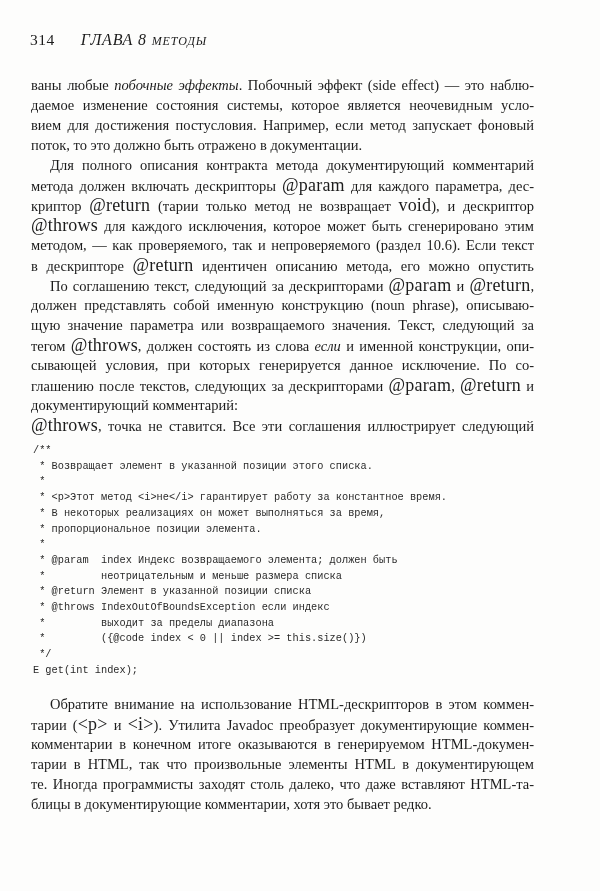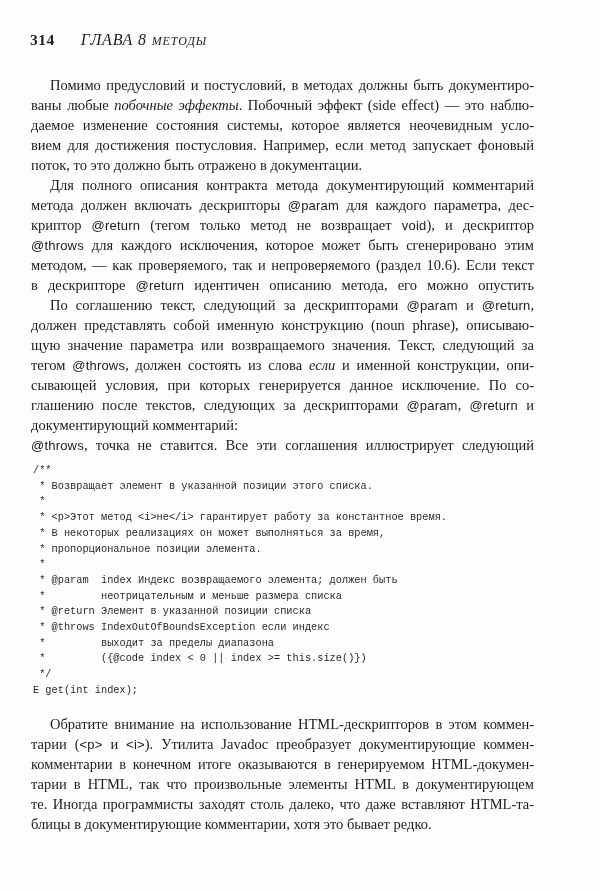--- a/index.html
+++ b/index.html
@@ -19,21 +19,21 @@
     font-family: "Liberation Serif", serif;
   }
   
   .running-header {
     padding: 31px 0 0 30px;
     display: flex;
     align-items: baseline;
     height: 15px;
   }
   .pageno {
-    font-weight: bold;
+    font-weight: normal;
     font-size: 15.5px;
     letter-spacing: 0.5px;
   }
   .running-head-chapter {
     font-style: italic;
     font-size: 16px;
     letter-spacing: 0.8px;
     margin-left: 26px;
   }
   .running-head-section {
@@ -54,22 +54,22 @@
   .line {
     text-align: justify;
     text-align-last: justify;
     height: 20px;
     overflow: hidden;
   }
   .line.first { text-indent: 19px; }
   .line.last  { text-align-last: left; }
   .em { font-style: italic; }
   .icode {
-    font-family: Liberation Sans, sans-serif;
-    font-size: 13px;
+    font-family: Liberation Serif, serif;
+    font-size: 18px;
     letter-spacing: 0.2px;
   }
   .codeblock {
     font-family: "Liberation Mono", "DejaVu Sans Mono", monospace;
     font-size: 10.3px;
     line-height: 15.7px;
     color: #2a2a2a;
     margin: 8px 0 15px 2px;
     white-space: pre;
   }
@@ -78,30 +78,29 @@
 <body>
 
 <div class="page">
   <header class="running-header">
     <span class="pageno">314</span>
     <span class="running-head-chapter">ГЛАВА 8</span>
     <span class="running-head-section">МЕТОДЫ</span>
   </header>
   <main class="page-body">
       <div class="para">
-        <div class="line first"><span>Помимо предусловий и постусловий, в методах должны быть документиро-</span></div>
         <div class="line"><span>ваны любые </span><span class="em">побочные эффекты</span><span>. Побочный эффект (side effect) — это наблю-</span></div>
         <div class="line"><span>даемое изменение состояния системы, которое является неочевидным усло-</span></div>
         <div class="line"><span>вием для достижения постусловия. Например, если метод запускает фоновый</span></div>
         <div class="line last"><span>поток, то это должно быть отражено в документации.</span></div>
       </div>
       <div class="para">
         <div class="line first"><span>Для полного описания контракта метода документирующий комментарий</span></div>
         <div class="line"><span>метода должен включать дескрипторы </span><span class="icode">@param</span><span> для каждого параметра, дес-</span></div>
-        <div class="line"><span>криптор </span><span class="icode">@return</span><span> (тегом только метод не возвращает </span><span class="icode">void</span><span>), и дескриптор</span></div>
+        <div class="line"><span>криптор </span><span class="icode">@return</span><span> (тарии только метод не возвращает </span><span class="icode">void</span><span>), и дескриптор</span></div>
         <div class="line"><span class="icode">@throws</span><span> для каждого исключения, которое может быть сгенерировано этим</span></div>
         <div class="line"><span>методом, — как проверяемого, так и непроверяемого (раздел 10.6). Если текст</span></div>
         <div class="line"><span>в дескрипторе </span><span class="icode">@return</span><span> идентичен описанию метода, его можно опустить</span></div>
       </div>
       <div class="para">
         <div class="line first"><span>По соглашению текст, следующий за дескрипторами </span><span class="icode">@param</span><span> и </span><span class="icode">@return</span><span>,</span></div>
         <div class="line"><span>должен представлять собой именную конструкцию (noun phrase), описываю-</span></div>
         <div class="line"><span>щую значение параметра или возвращаемого значения. Текст, следующий за</span></div>
         <div class="line"><span>тегом </span><span class="icode">@throws</span><span>, должен состоять из слова </span><span class="em">если</span><span> и именной конструкции, опи-</span></div>
         <div class="line"><span>сывающей условия, при которых генерируется данное исключение. По со-</span></div>

